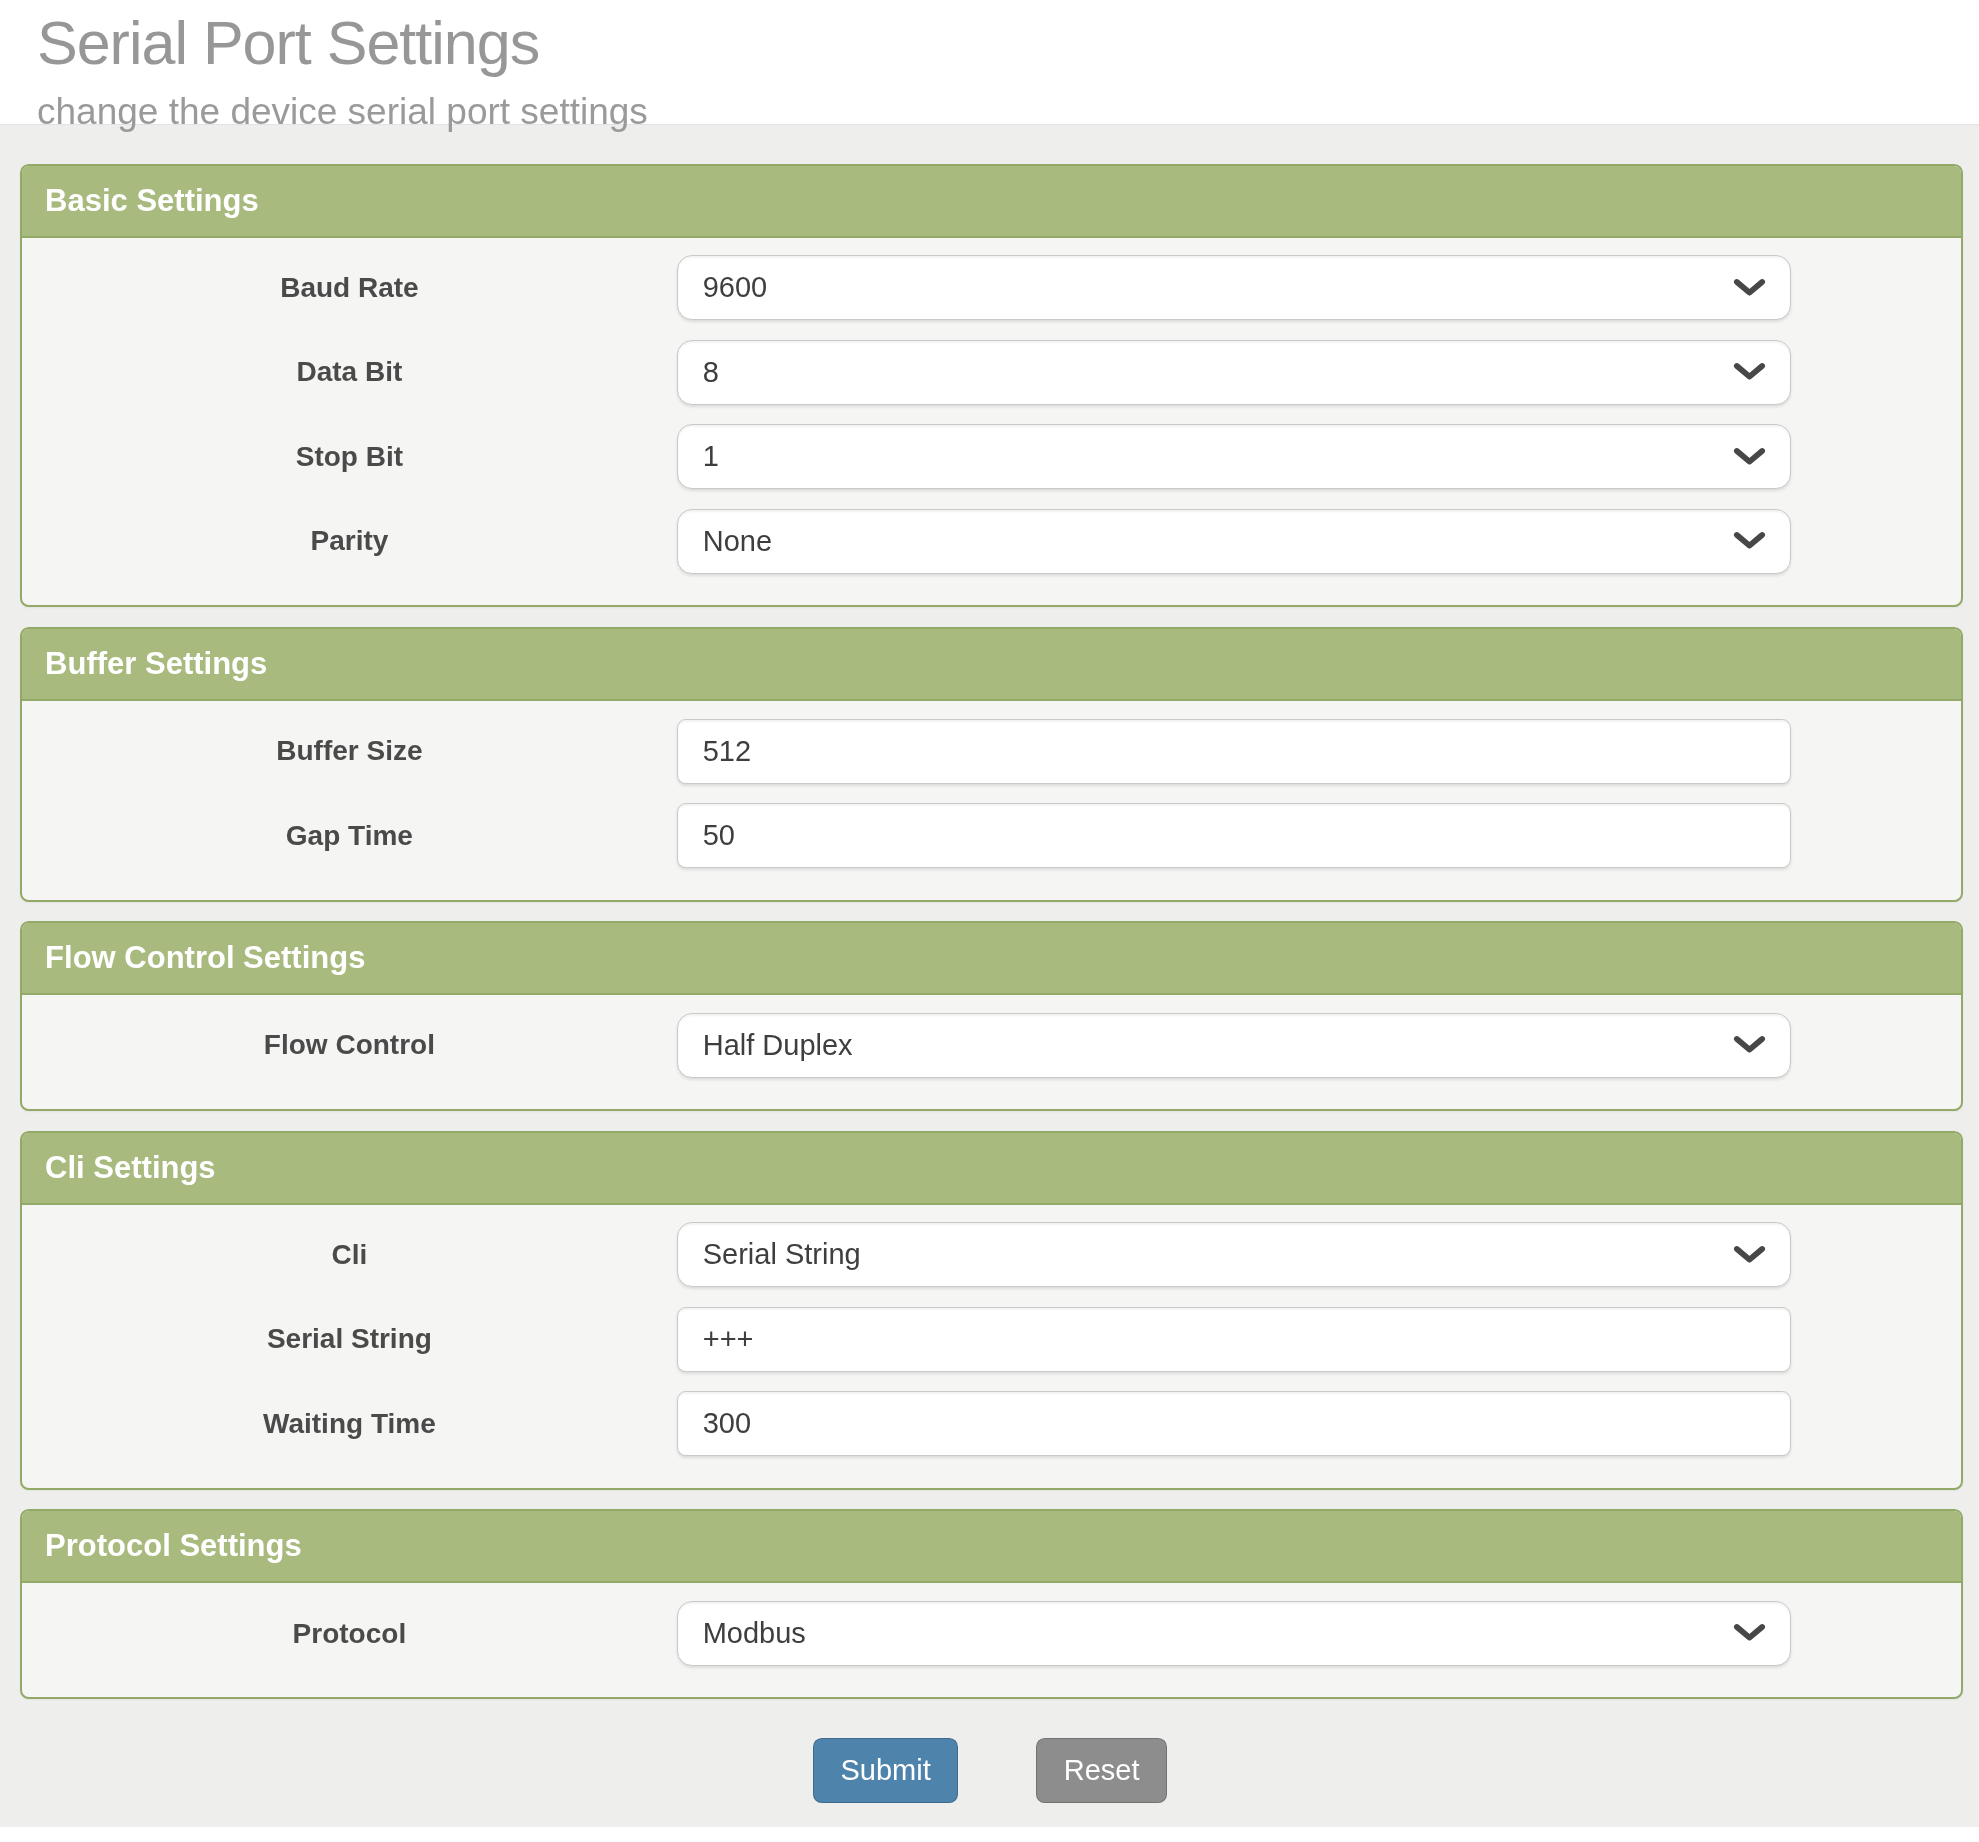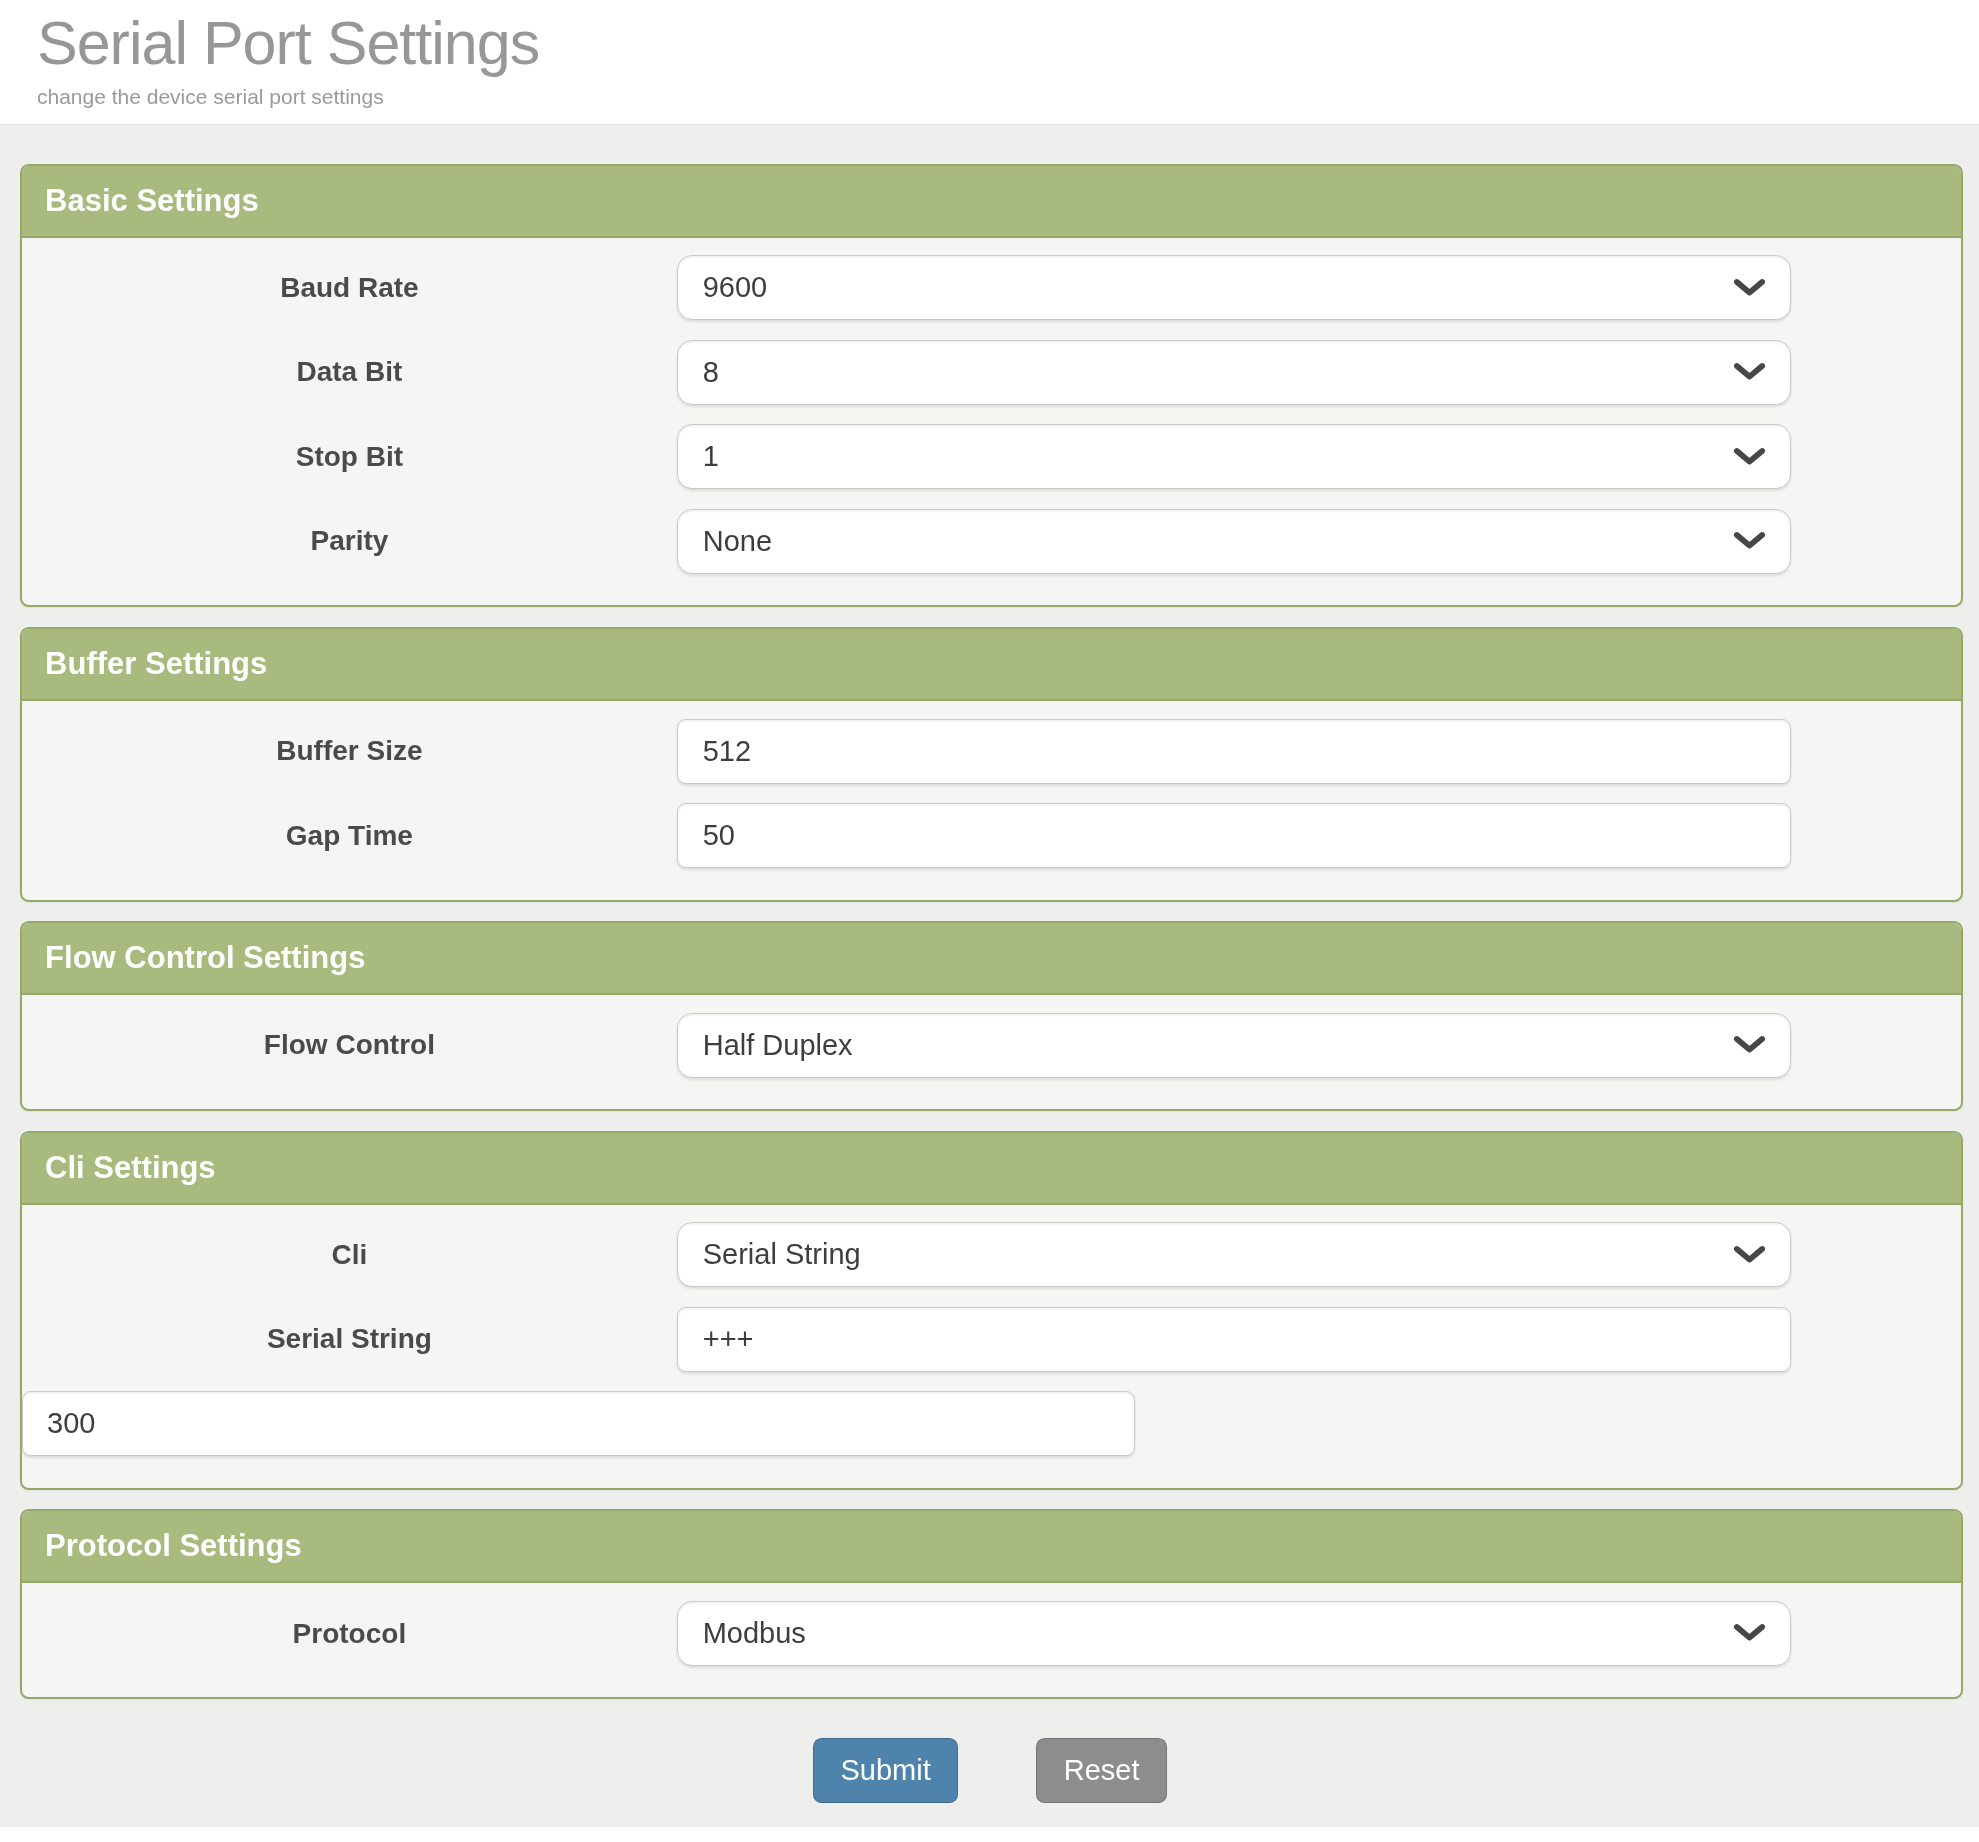--- a/index.html
+++ b/index.html
@@ -33,24 +33,24 @@
     border-bottom: 1px solid #e3e3e3;
   }
   .page-title {
     font-size: 61px;
     font-weight: 200;
     letter-spacing: -1px;
     color: var(--title-gray);
     line-height: 67px;
   }
   .page-subtitle {
-    font-size: 21px;
+    font-size: 37px;
     font-weight: 300;
     color: var(--subtitle-gray);
-    margin-top: 8px;
+    margin-top: 14px;
   }
   
   .content { padding: 20.6px 16.7px 0 19.6px; }
   .panel {
     border: 2px solid var(--green-border);
     border-radius: 8.8px;
     background: var(--panel-bg);
     margin-bottom: 19.6px;
     overflow: hidden;
     box-shadow: 0 1px 2px rgba(0,0,0,0.05);
@@ -232,20 +232,21 @@
                   <path d="M4 4 L17 15 L30 4" fill="none" stroke="#474747" stroke-width="6" stroke-linecap="round" stroke-linejoin="round"></path>
                 </svg></span>
             </div>
           </div>
         </div>
         <div class="form-row">
           <label class="field-label">Serial String</label>
           <div class="control"><input class="text-input" type="text" value="+++" style=""></div>
         </div>
         <div class="form-row">
+          <label class="field-label">Waiting Time</label>
           <div class="control"><input class="text-input" type="text" value="300" style=""></div>
         </div>
       </div>
     </section>
     <section class="panel">
       <div class="panel-heading">Protocol Settings</div>
       <div class="panel-body">
         <div class="form-row">
           <label class="field-label">Protocol</label>
           <div class="control">

